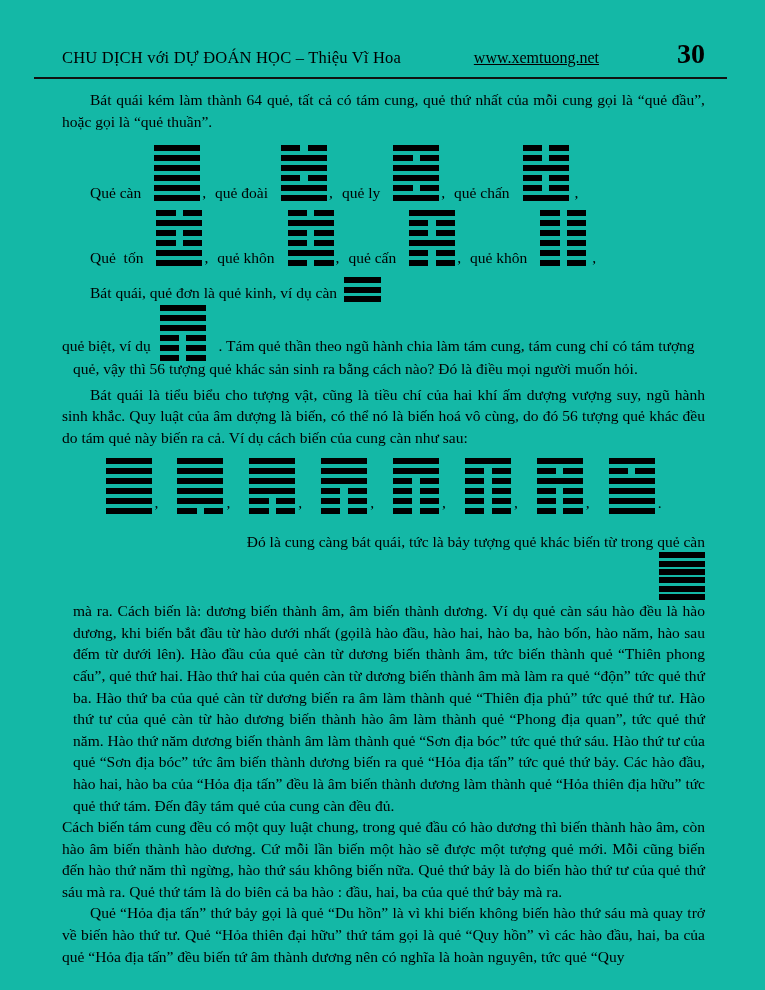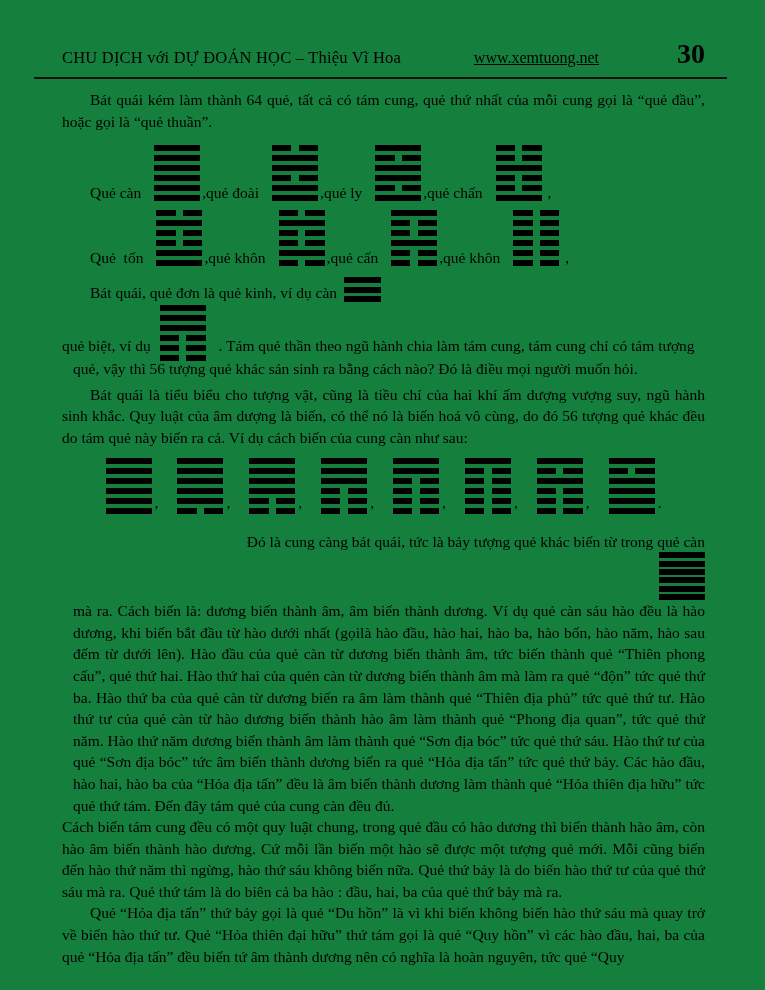--- a/index.html
+++ b/index.html
@@ -1,20 +1,20 @@
 <!DOCTYPE html>
 <html><head>
 <meta charset="utf-8">
 <style>
   html,body { margin:0; padding:0; background:#888; }
   .page {
     position:relative;
     width:765px; height:990px;
     margin:0 auto;
-    background:#15803d;
+    background:#14b8a6;
     color:#000;
     font-family:"Liberation Serif", serif;
     box-sizing:border-box;
     padding:40px 60px 0 62px;
     overflow:hidden;
   }
   
   .hdr {
     display:flex; align-items:baseline;
     border-bottom:2px solid #111;
@@ -48,21 +48,21 @@
   .hx .bar.full { width:100%; }
   .hx .bar.half { width:42%; }
   .hx.trigram { width:37px; height:25px; }
   .hx.h48 { height:48px; }
 
   
   .trigrow { padding-left:28px; }
   .row1 { margin-top:13px; }
   .row2 { margin-top:7px;text-align:center; }
   .trigrow .hx { margin:0 2px 2px 13px; }
-  .trigrow .lbl { }
+  .trigrow .lbl { margin-left:9px; }
   .trigrow .lbl:first-child { margin-left:0; }
 
   
   .kinhline { margin-top:9px; padding-left:28px; }
   .kinhline .hx { margin:0 7px 1px 7px; }
   .bietline { margin-top:2px; }
   .bietline .hx { margin:0 9px -5px 9px; }
 
   
   .seqrow { justify-content:center; margin-top:9px; }

